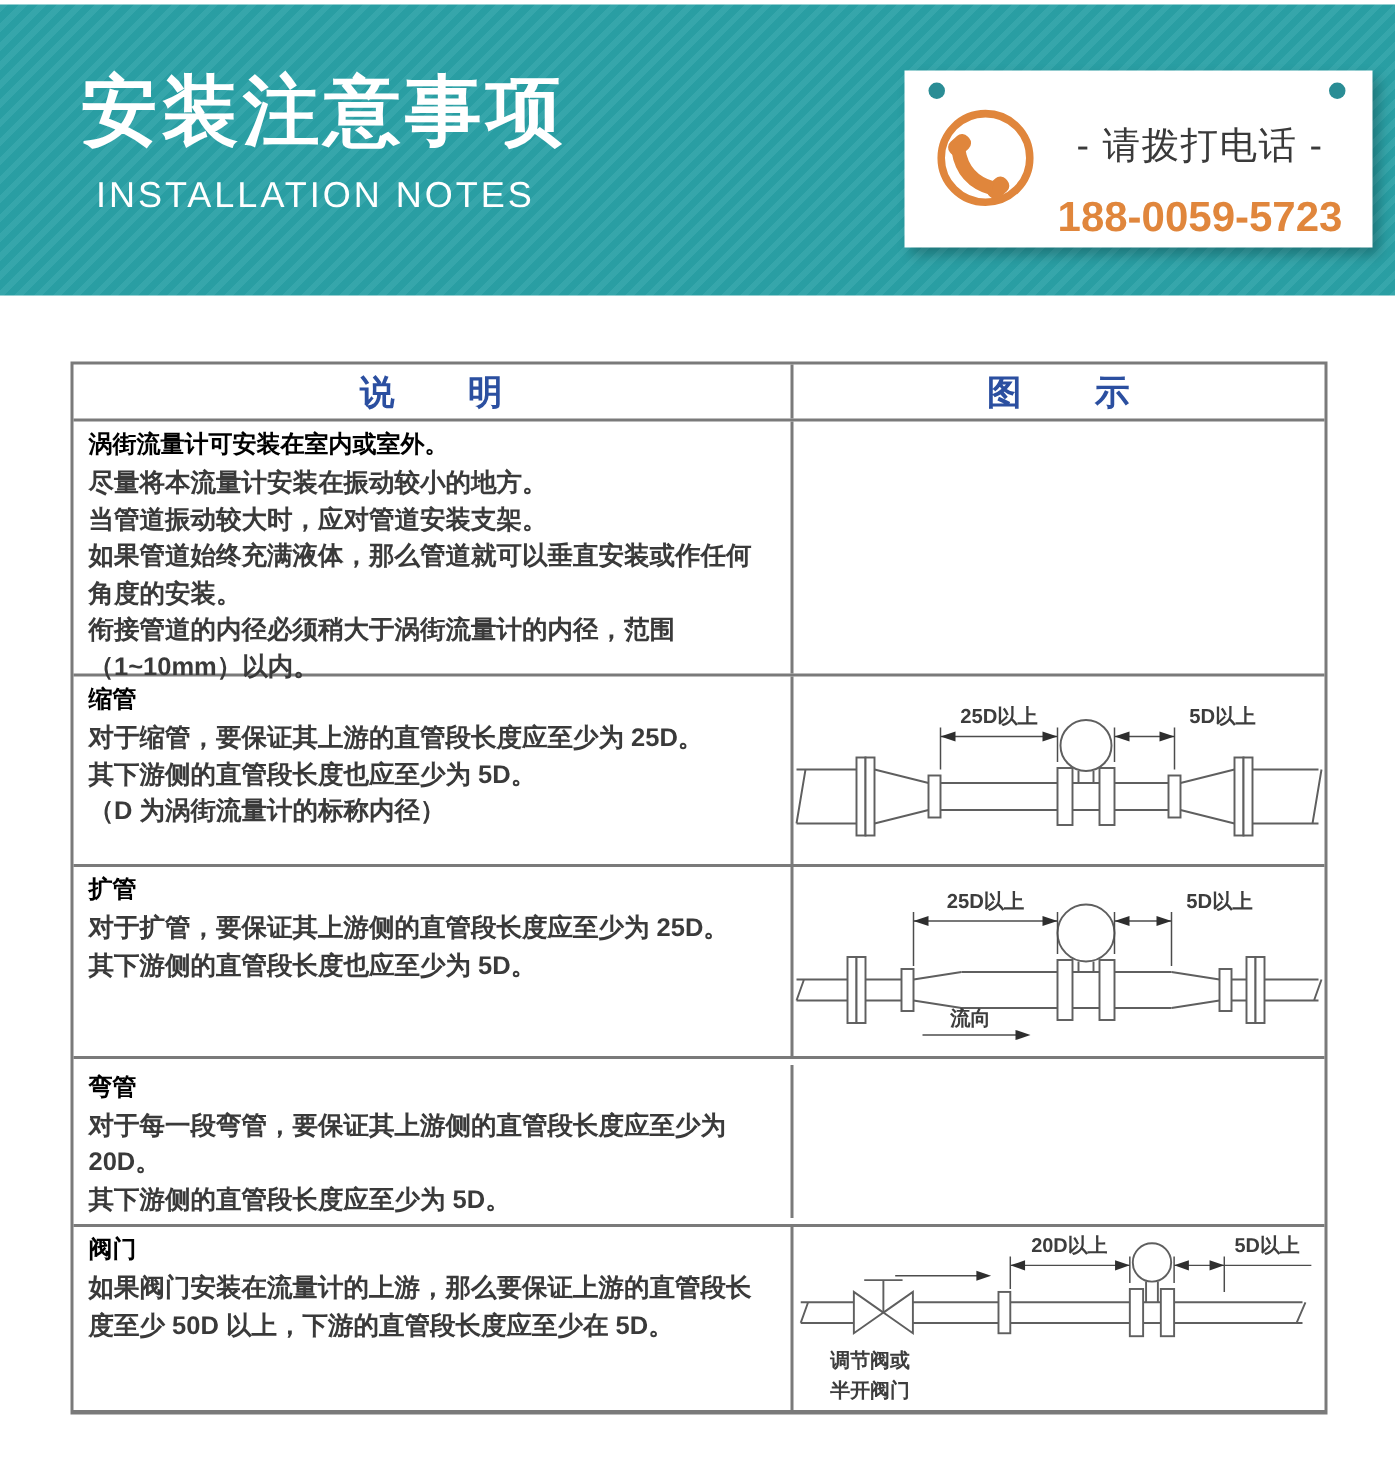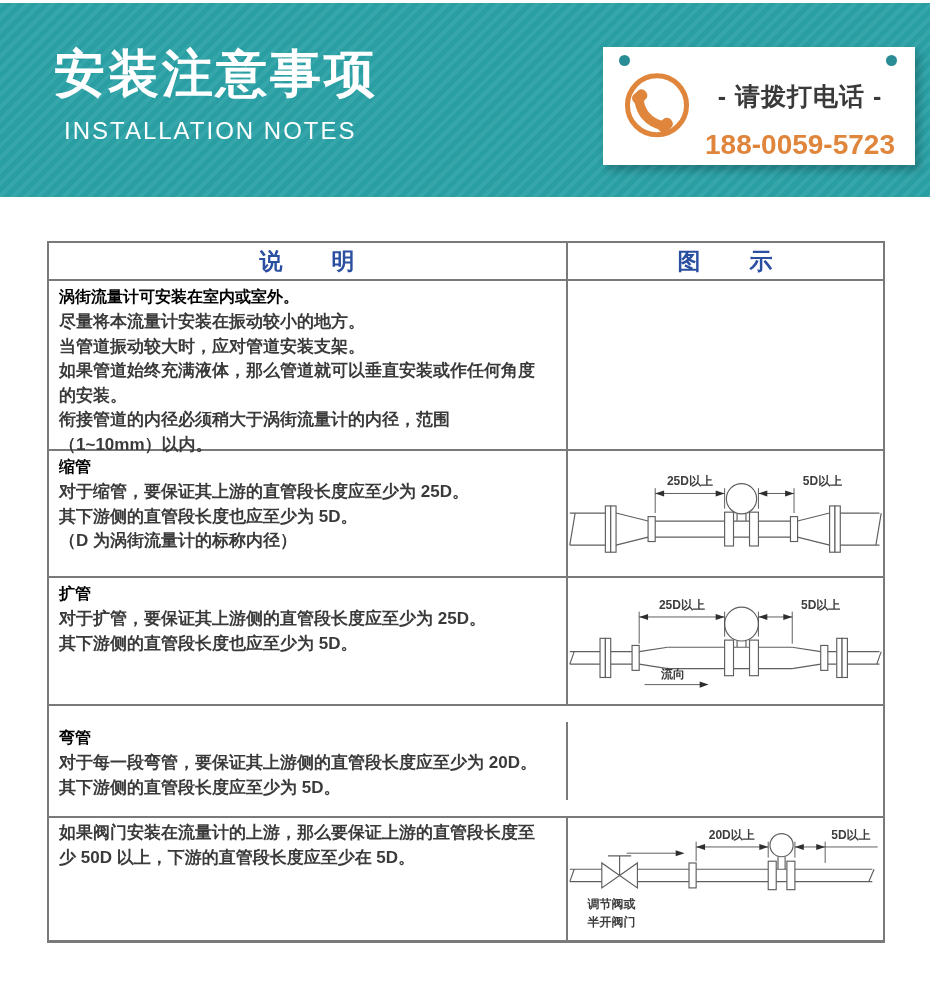--- a/index.html
+++ b/index.html
@@ -13,35 +13,35 @@
     font-weight:bold;color:#ffffff;letter-spacing:3px;}
   .banner-subtitle{position:absolute;left:64px;top:114px;font-size:24px;color:#ffffff;letter-spacing:2px;}
 
   
   .phone-card{position:absolute;left:603px;top:44px;width:312px;height:118px;background:#ffffff;
     box-shadow:4px 5px 8px rgba(0,0,0,.25);display:flex;align-items:center;}
   .pin{position:absolute;top:8px;width:11px;height:11px;border-radius:50%;background:#2a8d95;}
   .pin-l{left:16px}.pin-r{right:18px}
   .phone-icon{width:72px;height:72px;margin-left:18px;flex:0 0 auto;}
   .phone-texts{flex:1;text-align:center;padding-right:8px;}
-  .phone-label{font-size:25px;font-weight:bold;color:#3a3a3a;letter-spacing:1px;margin-top:28px;}
+  .phone-label{font-size:25px;font-weight:normal;color:#3a3a3a;letter-spacing:1px;margin-top:28px;}
   .phone-number{font-size:28px;font-weight:bold;color:#e0863c;margin-top:16px;white-space:nowrap;}
 
   
   .notes-table{position:absolute;left:47px;top:241px;width:838px;height:702px;box-sizing:border-box;
     border:2px solid #7a7a7a;border-bottom-width:3px;background:#fff;display:flex;flex-direction:column;}
   .tr{display:flex;border-bottom:2px solid #7a7a7a;box-sizing:border-box;}
   .tr.last{border-bottom:none;flex:1;}
   .tr.hdr{height:38px;}
   .tr.r1{height:170px;}
   .tr.r2{height:127px;}
   .tr.r3{height:128px;}
   .tr.r4{height:112px;align-items:center;}
   .td{box-sizing:border-box;}
-  .td.desc{width:519px;border-right:2px solid #7a7a7a;padding:3px 26px 0 10px;}
+  .td.desc{width:480px;border-right:2px solid #7a7a7a;padding:3px 26px 0 10px;}
   .td.fig{flex:1;position:relative;overflow:hidden;}
   .th{display:flex;align-items:center;justify-content:center;font-size:23px;font-weight:bold;
     color:#2b4fa0;letter-spacing:1px;}
   .th.desc,.th.fig{padding:0;}
   .row-title{font-size:16px;font-weight:bold;color:#000000;line-height:26px;}
   .row-line{font-size:17px;font-weight:bold;color:#3a3a3a;line-height:24.5px;}
 
   
   .diag{position:absolute;left:0;top:0;width:100%;height:100%;}
   .diag .ln{stroke:#5f5f5f;stroke-width:1.3;fill:none;}
@@ -203,20 +203,21 @@
           <text x="284" y="21" text-anchor="middle">5D以上</text>
           <text x="112" y="97" text-anchor="middle">流向</text>
           <path class="dim" d="M78 104 H146"></path>
           <polygon class="arr" points="154,104 144,100.6 144,107.4"></polygon>
         </svg>
       </div>
     </div>
 
     <div class="tr last">
       <div class="td desc">
+        <div class="row-title">阀门</div>
         <div class="row-line">如果阀门安装在流量计的上游，那么要保证上游的直管段长度至少 50D 以上，下游的直管段长度应至少在 5D。</div>
       </div>
       <div class="td fig">
         <svg class="diag" viewBox="0 0 354 124" preserveAspectRatio="xMidYMid meet">
           <path class="ln" d="M2 51 H38 M2 65 H38 M7 51 L2 65"></path>
           <polygon class="fl" points="38,44 38,72 58,58"></polygon>
           <polygon class="fl" points="78,44 78,72 58,58"></polygon>
           <path class="ln" d="M58 58 V36 M45 36 H71"></path>
           <path class="ln" d="M78 51 H136 M78 65 H136"></path>
           <rect class="fl" x="136" y="44" width="8" height="28"></rect>

